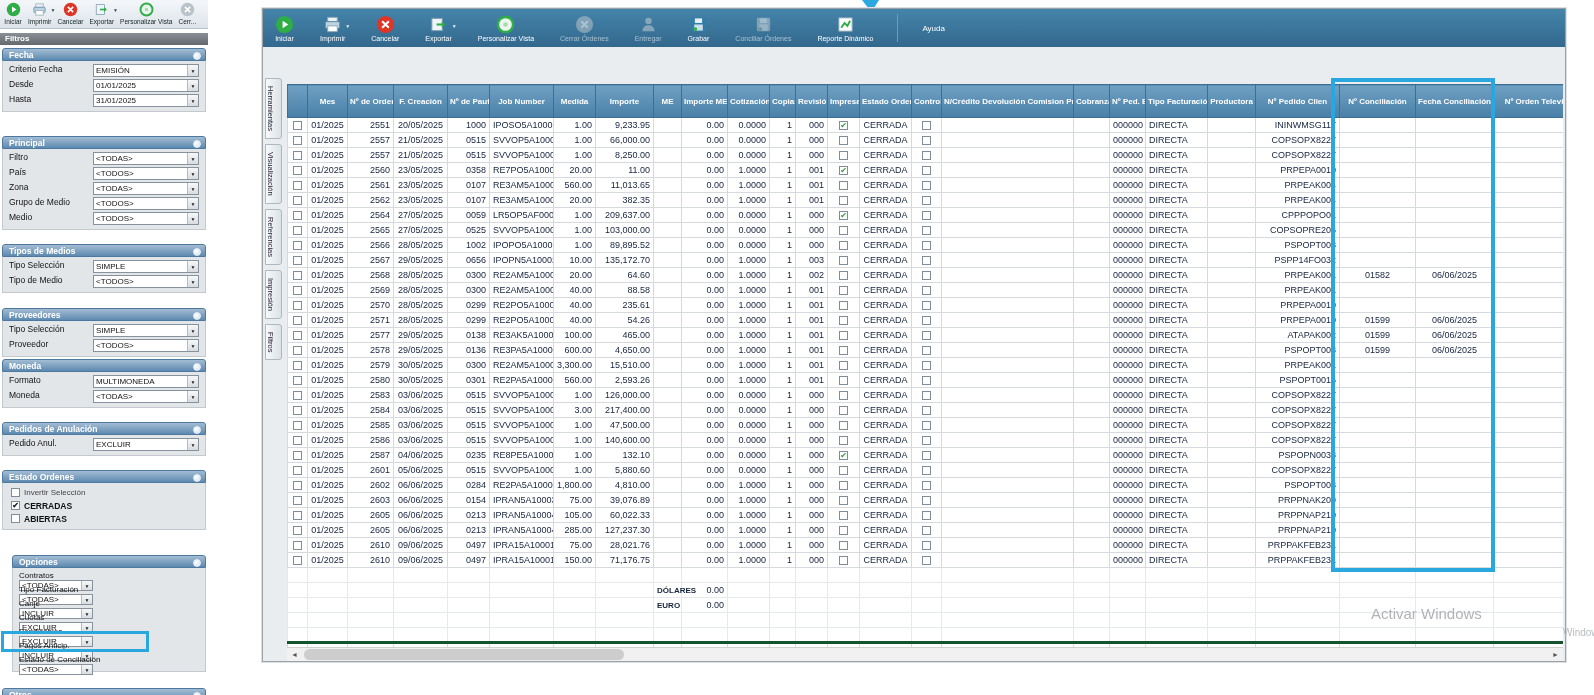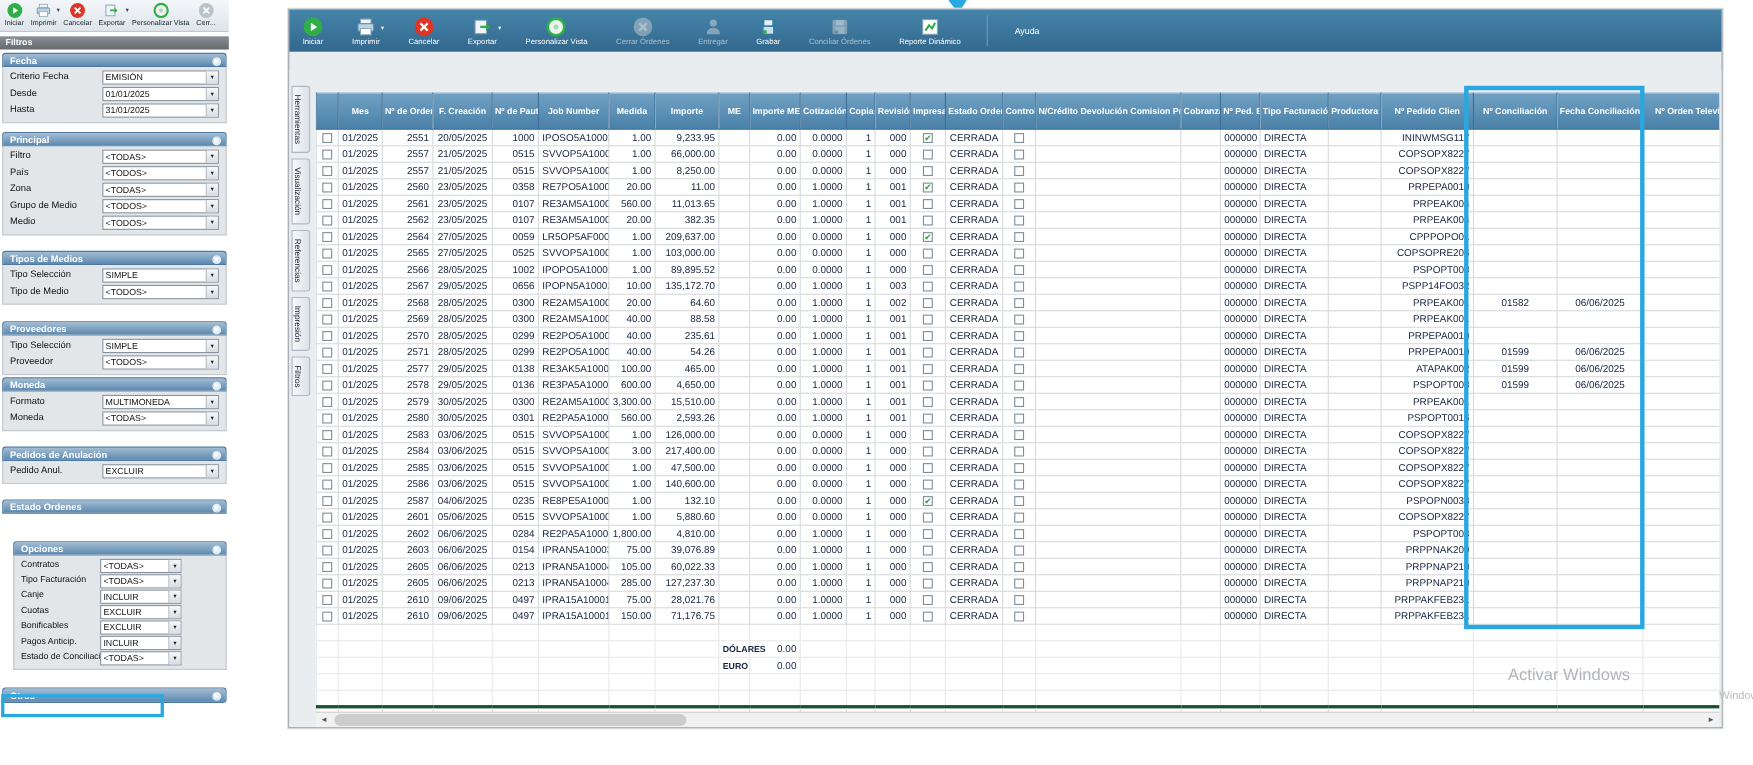--- a/index.html
+++ b/index.html
@@ -23,28 +23,28 @@
 .sb-panel{margin:0 2px;}
 .sb-ph{position:relative;height:13px;background:linear-gradient(#a3bdd3,#5d89b0);border:1px solid #4d79a0;border-radius:3px 3px 0 0;color:#fff;font-size:8.5px;font-weight:bold;padding:0 6px;line-height:12px;}
 .ph-circle{position:absolute;right:4px;top:2.5px;width:8px;height:8px;border-radius:50%;background:radial-gradient(circle at 35% 35%,#ffffff,#cfe0ee);border:1px solid #e8f0f8;}
 .sb-pb{background:#e2e6e9;border:1px solid #c3c9ce;border-top:none;padding:2px 0 3px;}
 .sb-row{display:flex;padding:1px 6px;height:15px;}
 .sb-row label{flex:1;font-size:8.5px;color:#111;white-space:nowrap;}
 .combo{display:flex;align-items:center;width:106px;height:13px;background:#fff;border:1px solid #87929c;}
 .combo .val{flex:1;font-size:8px;color:#111;padding:0 2px;white-space:nowrap;overflow:hidden;}
 .combo .arrow{width:11px;align-self:stretch;background:linear-gradient(#f6f7f8,#d8dde2);border-left:1px solid #b4bcc3;font-size:5px;color:#222;display:flex;align-items:center;justify-content:center;}
 [data-name="filter-panel-fecha"]{margin-top:3px;}
-[data-name="filter-panel-principal"]{margin-top:8px;border-radius:24px;}
+[data-name="filter-panel-principal"]{margin-top:24px;border-radius:24px;}
 [data-name="filter-panel-tipos-de-medios"]{margin-top:14px;}
 [data-name="filter-panel-proveedores"]{margin-top:15px;}
 [data-name="filter-panel-moneda"]{margin-top:2px;}
 [data-name="filter-panel-pedidos-de-anulacion"]{margin-top:14px;}
 [data-name="filter-panel-estado-ordenes"]{margin-top:14px;}
 [data-name="filter-panel-opciones"]{margin-top:25px;padding-left:10px;}
-[data-name="filter-panel-opciones"] .sb-row{height:14px;}
+[data-name="filter-panel-opciones"] .sb-row{height:14px;flex-direction:column;}
 [data-name="filter-panel-opciones"] .sb-row label{flex:none;width:72px;font-size:8px;}
 [data-name="filter-panel-opciones"] .combo{width:74px;}
 .estado-body{padding:3px 8px 4px;}
 .inv-row{display:flex;align-items:center;gap:4px;font-size:8px;color:#444;height:13px;}
 .chk-row{display:flex;align-items:center;gap:4px;font-size:8.5px;font-weight:bold;color:#111;height:13px;}
 .cb{width:9px;height:9px;border:1px solid #7e8d99;background:#fff;display:inline-block;font-size:8px;line-height:8px;text-align:center;color:#2f9e3f;vertical-align:middle;overflow:hidden;}
 .cb.dark{color:#222;}
 .sb-otros{position:relative;margin:16px 2px 0;height:14px;background:linear-gradient(#a3bdd3,#5d89b0);border:1px solid #4d79a0;border-radius:3px;color:#fff;font-size:8.5px;font-weight:bold;padding:0 6px;line-height:13px;}
 
 
@@ -285,20 +285,34 @@
               <label data-name="field-label">Pedido Anul.</label>
               <div class="combo" data-name="combo-pedido-anul">
                 <span class="val" data-name="combo-value">EXCLUIR</span>
                 <span class="arrow" data-name="chevron-down-icon">▼</span>
               </div>
             </div>
           </div>
         </section>
         <section class="sb-panel" data-name="filter-panel-estado-ordenes">
           <div class="sb-ph" data-name="panel-header"><span data-name="panel-title">Estado Ordenes</span><span class="ph-circle" data-name="panel-toggle-icon"></span></div>
+          <div class="sb-pb estado-body" data-name="panel-body">
+            <div class="inv-row" data-name="invertir-seleccion">
+              <span class="cb" data-name="invertir-checkbox"></span>
+              <span data-name="invertir-label">Invertir Selección</span>
+            </div>
+            <div class="chk-row" data-name="estado-option-cerradas">
+              <span class="cb dark" data-name="checked-checkbox">✔</span>
+              <span data-name="option-label">CERRADAS</span>
+            </div>
+            <div class="chk-row" data-name="estado-option-abiertas">
+              <span class="cb" data-name="unchecked-checkbox"></span>
+              <span data-name="option-label">ABIERTAS</span>
+            </div>
+          </div>
         </section>
         <section class="sb-panel" data-name="filter-panel-opciones">
           <div class="sb-ph" data-name="panel-header"><span data-name="panel-title">Opciones</span><span class="ph-circle" data-name="panel-toggle-icon"></span></div>
           <div class="sb-pb" data-name="panel-body">
             <div class="sb-row" data-name="field-row-contratos">
               <label data-name="field-label">Contratos</label>
               <div class="combo" data-name="combo-contratos">
                 <span class="val" data-name="combo-value">&lt;TODAS&gt;</span>
                 <span class="arrow" data-name="chevron-down-icon">▼</span>
               </div>

